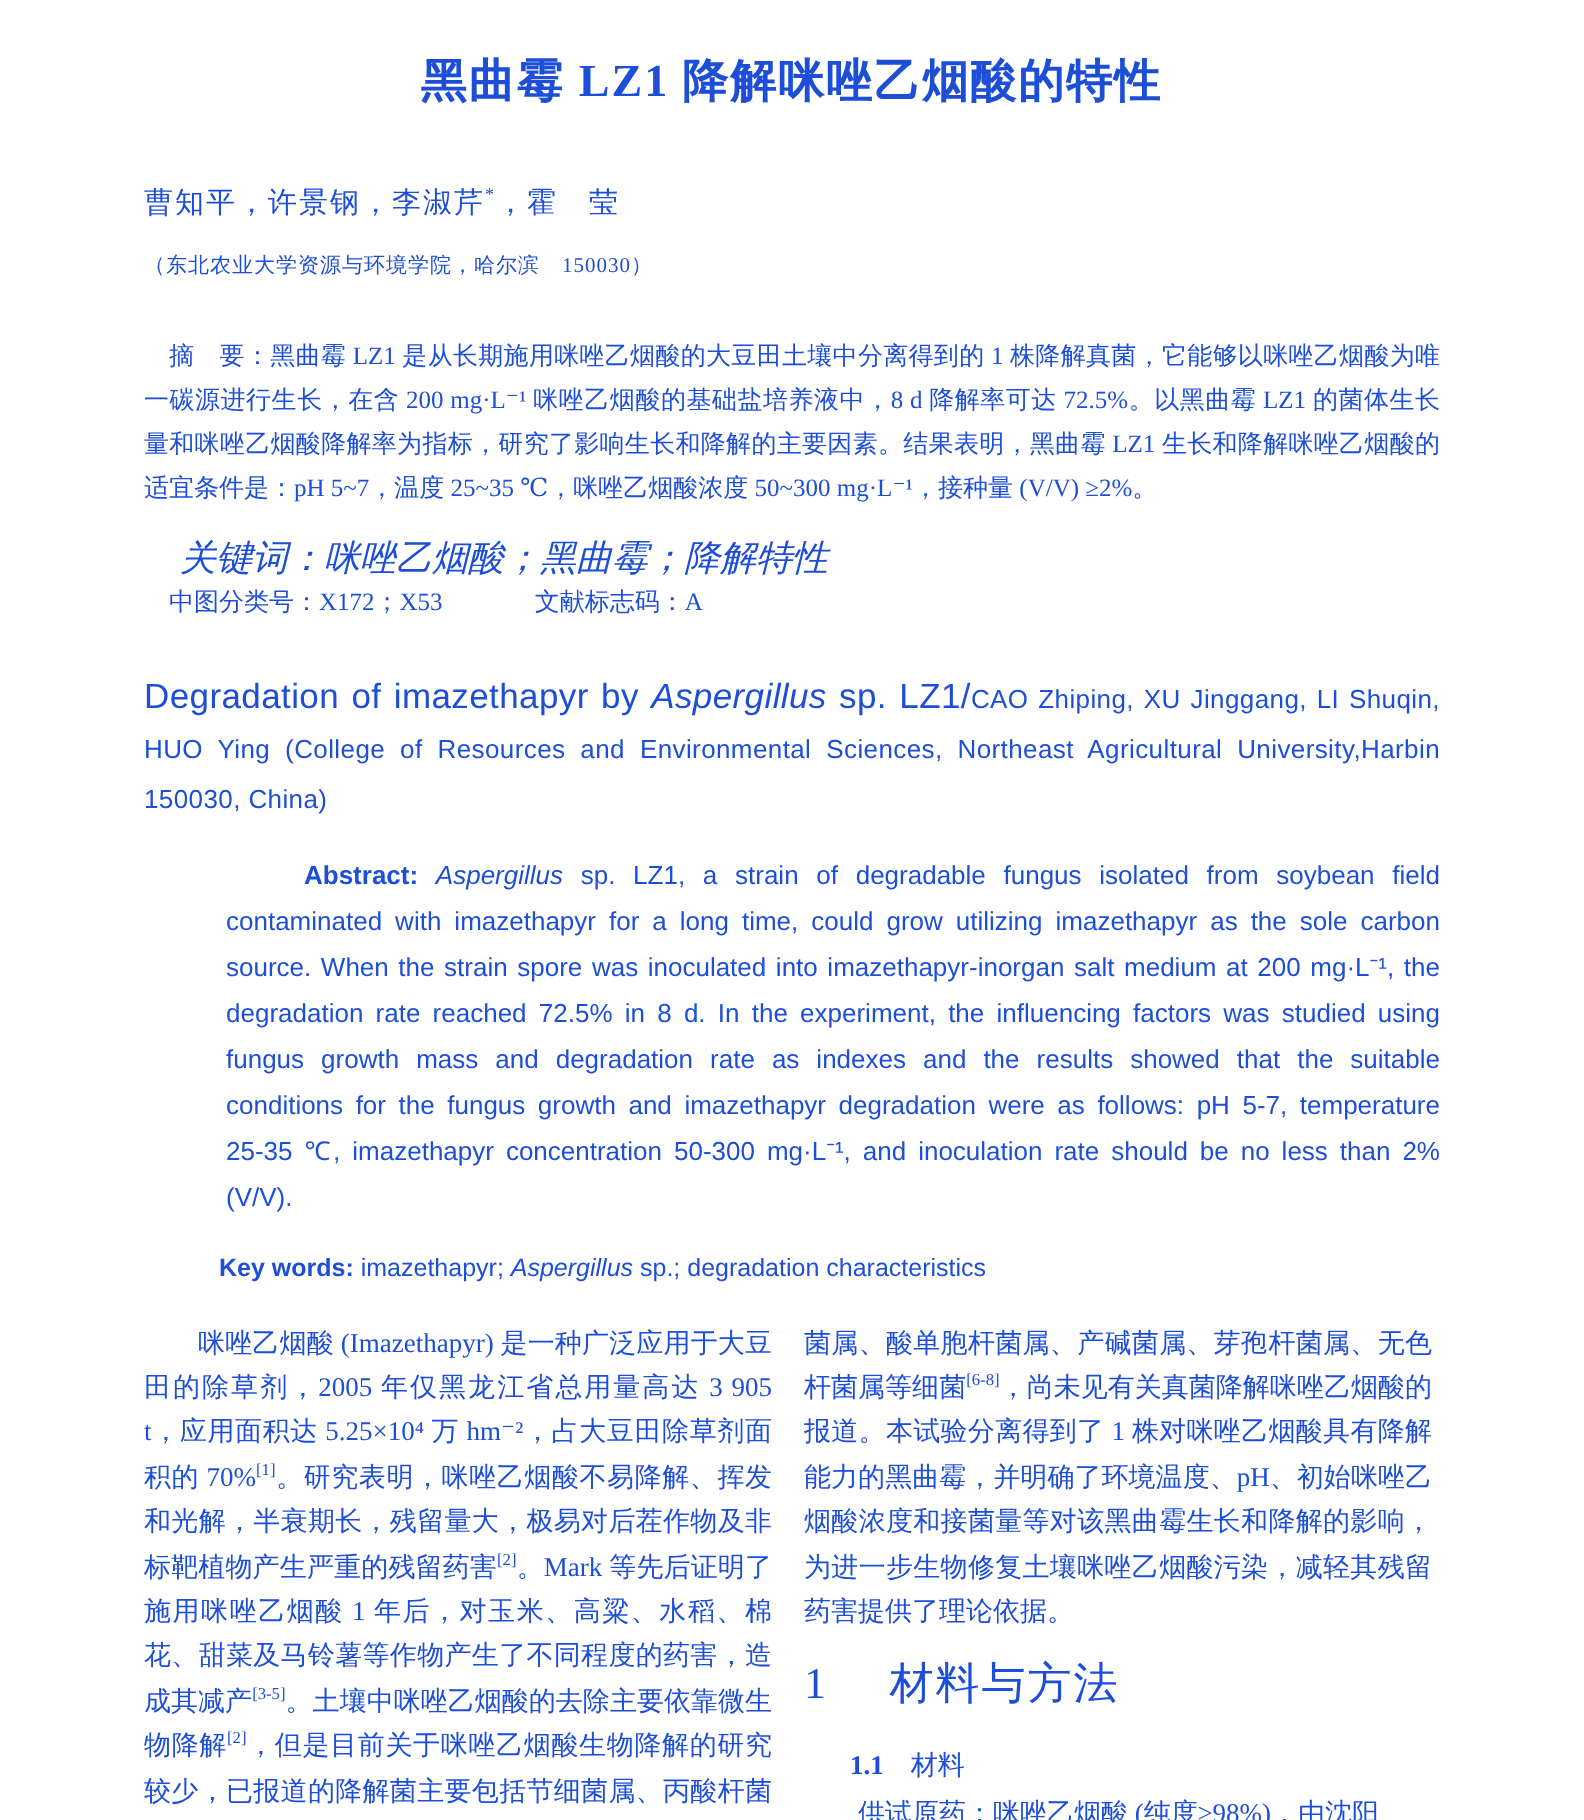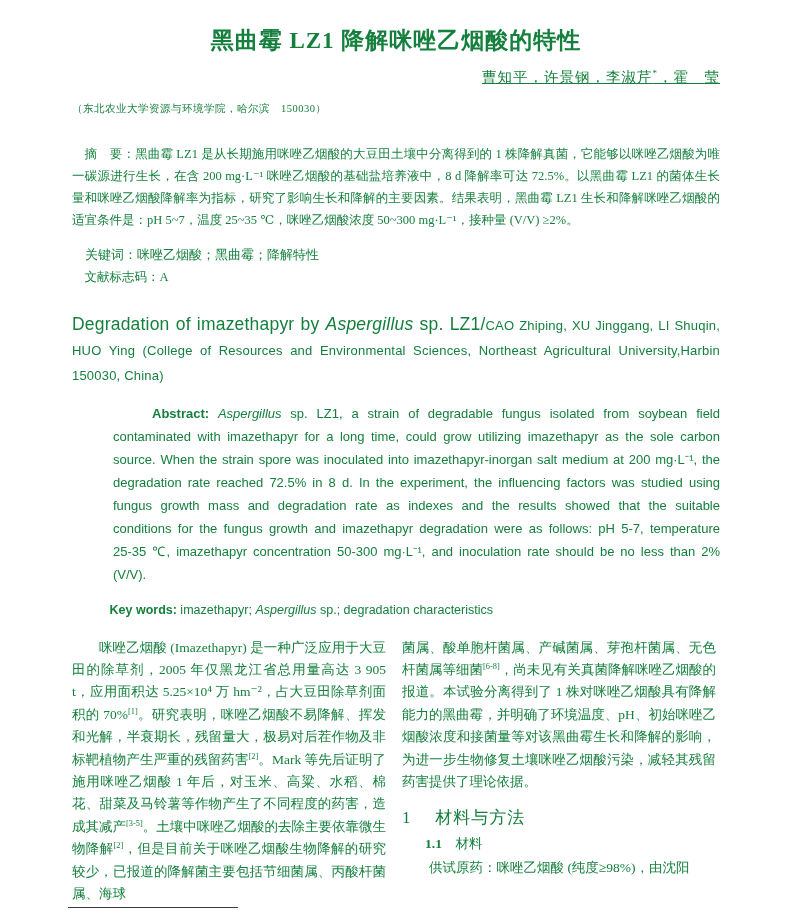--- a/index.html
+++ b/index.html
@@ -1,58 +1,58 @@
 <!DOCTYPE html>
 <html><head>
 <meta charset="utf-8">
 <style>
   html,body{margin:0;padding:0;background:#e8e8e8;}
   .page{
     position:relative;
     width:792px;height:910px;
     background:#ffffff;
-    color:#15803d;
+    color:#1d4ed8;
     font-family:"Liberation Serif","DejaVu Serif",serif;
     overflow:hidden;
     box-sizing:border-box;
     padding:0 72px;
   }
   
   .title-zh{
     margin-top:25px;
     text-align:center;
     font-size:23px;
     font-weight:bold;
     letter-spacing:1px;
   }
   .authors{
-    margin-top:12px;
-    text-align:right;
+    margin-top:36px;
+    text-align:left;
     font-size:14.5px;
     letter-spacing:1px;
-    text-decoration:underline;
   }
   .affiliation{
     margin-top:15px;
     text-align:left;
     font-size:10.5px;
     letter-spacing:.5px;
   }
   
   .abs-zh{
     margin-top:27px;
     font-size:12.5px;
     line-height:22px;
     text-align:justify;
     text-indent:1em;
   }
   .kw-zh{
-    font-size:13px;
+    font-size:18px;
     line-height:22px;
     padding-left:1em;
+    font-style:italic;
   }
   .meta-row{
     display:flex;
     gap:46px;
     font-size:12.5px;
     line-height:22px;
     padding-left:1em;
     white-space:nowrap;
   }
   
@@ -89,22 +89,22 @@
   }
   .col{
     width:314px;
     font-size:13.5px;
     line-height:22.4px;
     text-align:justify;
   }
   .col p{margin:0;}
   .indent2{text-indent:2em;}
   .sec-h1{
-    font-size:17px;
-    margin:14px 0 3px 0;
+    font-size:22px;
+    margin:14px 0 18px 0;
     letter-spacing:1px;
   }
   .sec-h1 .num{margin-right:1.4em;}
   .sec-h2{
     font-size:13.5px;
     margin:0 0 2px 0;
   }
   .sec-h2 .num{font-weight:bold;margin-right:1em;margin-left:23px;}
   
   .footnote{
@@ -136,20 +136,21 @@
 
   <div class="authors"><span>曹知平，许景钢，李淑芹</span><span class="sup">*</span><span>，霍　莹</span></div>
 
   <div class="affiliation">（东北农业大学资源与环境学院，哈尔滨　150030）</div>
 
   <p class="abs-zh"><span class="abs-label">摘　要：</span><span>黑曲霉 LZ1 是从长期施用咪唑乙烟酸的大豆田土壤中分离得到的 1 株降解真菌，它能够以咪唑乙烟酸为唯一碳源进行生长，在含 200 mg·L⁻¹ 咪唑乙烟酸的基础盐培养液中，8 d 降解率可达 72.5%。以黑曲霉 LZ1 的菌体生长量和咪唑乙烟酸降解率为指标，研究了影响生长和降解的主要因素。结果表明，黑曲霉 LZ1 生长和降解咪唑乙烟酸的适宜条件是：pH 5~7，温度 25~35 ℃，咪唑乙烟酸浓度 50~300 mg·L⁻¹，接种量 (V/V) ≥2%。</span></p>
 
   <div class="kw-zh"><span>关键词：</span><span>咪唑乙烟酸；黑曲霉；降解特性</span></div>
 
   <div class="meta-row">
+    <span><span>中图分类号：</span><span>X172；X53</span></span>
     <span><span>文献标志码：</span><span>A</span></span>
   </div>
 
   <p class="title-en en"><span class="big">Degradation of imazethapyr by </span><span class="big i">Aspergillus</span><span class="big"> sp. LZ1/</span><span>CAO Zhiping, XU Jinggang, LI Shuqin, HUO Ying (College of Resources and Environmental Sciences, Northeast Agricultural University,Harbin 150030, China)</span></p>
 
   <p class="abs-en en"><span class="b">Abstract: </span><span class="i">Aspergillus</span><span> sp. LZ1, a strain of degradable fungus isolated from soybean field contaminated with imazethapyr for a long time, could grow utilizing imazethapyr as the sole carbon source. When the strain spore was inoculated into imazethapyr-inorgan salt medium at 200 mg·L⁻¹, the degradation rate reached 72.5% in 8 d. In the experiment, the influencing factors was studied using fungus growth mass and degradation rate as indexes and the results showed that the suitable conditions for the fungus growth and imazethapyr degradation were as follows: pH 5-7, temperature 25-35 ℃, imazethapyr concentration 50-300 mg·L⁻¹, and inoculation rate should be no less than 2%(V/V).</span></p>
 
   <div class="kw-en en"><span class="b">Key words: </span><span>imazethapyr; </span><span class="i">Aspergillus</span><span> sp.; degradation characteristics</span></div>
 
   <div class="columns">

